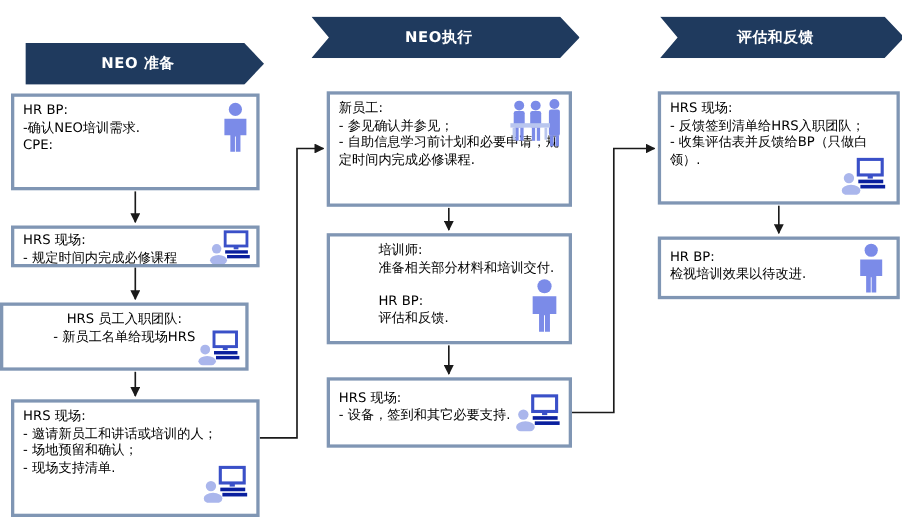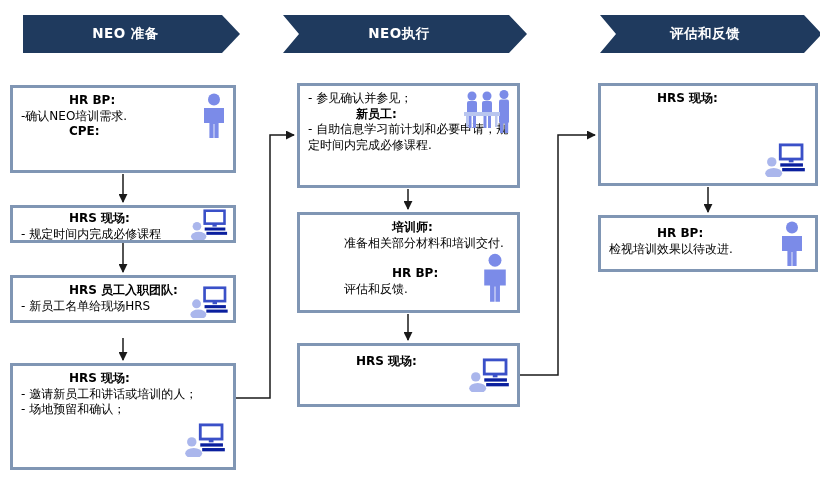--- a/index.html
+++ b/index.html
@@ -3,35 +3,35 @@
 <meta charset="utf-8">
 <style>
   html,body{margin:0;padding:0;background:#fff;}
   .canvas{position:relative;width:820px;height:481px;background:#fff;
           font-family:"DejaVu Sans",sans-serif;overflow:hidden;}
 
   
   .banner{position:absolute;top:15px;height:38px;background:#1f3a5e;color:#fff;
           font-weight:bold;font-size:13.5px;letter-spacing:.5px;
           display:flex;align-items:center;justify-content:center;}
-  .banner.flat-left{clip-path:polygon(0 0,calc(100% - 18px) 0,100% 50%,calc(100% - 18px) 100%,0 100%);}
+  .banner.flat-left{clip-path:polygon(0 0,calc(100% - 18px) 0,100% 50%,calc(100% - 18px) 100%,0 100%);margin-top:24px;}
   .banner.notch-left{clip-path:polygon(0 0,calc(100% - 18px) 0,100% 50%,calc(100% - 18px) 100%,0 100%,16px 50%);}
   #b1{left:23px;width:217px;}
   #b2{left:283px;width:244px;}
   #b3{left:600px;width:222px;}
   .banner span{transform:translateX(-6px);}
 
   
   .box{position:absolute;background:#fff;border:3px solid #8096b4;box-sizing:border-box;
        padding:5px 8px;font-size:12px;line-height:1.3;color:#000;}
   .ln{min-height:15px;}
-  .hd{font-weight:bold;margin-left:48px;}
+  .hd{font-weight:normal;}
   #l1{left:10px;top:85px;width:226px;height:88px;}
   #l2{left:10px;top:205px;width:226px;height:38px;padding-top:3px;}
-  #l3{left:10px;top:275px;width:226px;height:48px;}
+  #l3{left:0;top:275px;width:226px;height:62px;text-align:center;}
   #l4{left:10px;top:363px;width:226px;height:107px;}
   #m1{left:297px;top:83px;width:223px;height:105px;}
   #m2{left:297px;top:212px;width:223px;height:101px;padding-left:44px;}
   #m3{left:297px;top:343px;width:223px;height:64px;padding-top:8px;}
   #r1{left:598px;top:83px;width:220px;height:103px;}
   #r2{left:598px;top:215px;width:220px;height:57px;padding-top:8px;}
 
   .icon{position:absolute;}
   #l1 .icon{top:4px;right:6px;width:26px;height:48px;}
   #l2 .icon{top:1px;right:5px;width:38px;height:31px;}
@@ -113,33 +113,34 @@
       <rect x="25" y="17.5" width="5" height="3" fill="#3a50c8"></rect>
       <rect x="16" y="21.5" width="24" height="3.5" fill="#0a1f9e"></rect>
       <rect x="18" y="26.5" width="24" height="3.5" fill="#0a1f9e"></rect>
     </svg>
   </div>
 
   <div class="box" id="l4">
     <div class="ln hd">HRS 现场:</div>
     <div class="ln">- 邀请新员工和讲话或培训的人；</div>
     <div class="ln">- 场地预留和确认；</div>
+    <div class="ln">- 现场支持清单.</div>
     <svg class="icon" viewBox="0 0 42 36">
       <circle cx="7" cy="20" r="5" fill="#aab6ec"></circle>
       <ellipse cx="9" cy="32" rx="9" ry="5.5" fill="#aab6ec"></ellipse>
       <rect x="16" y="2" width="23" height="15" fill="#fff" stroke="#3a50c8" stroke-width="3"></rect>
       <rect x="25" y="17.5" width="5" height="3" fill="#3a50c8"></rect>
       <rect x="16" y="21.5" width="24" height="3.5" fill="#0a1f9e"></rect>
       <rect x="18" y="26.5" width="24" height="3.5" fill="#0a1f9e"></rect>
     </svg>
   </div>
 
   <div class="box" id="m1">
+    <div class="ln hd">新员工:</div>
     <div class="ln">- 参见确认并参见；</div>
-    <div class="ln hd">新员工:</div>
     <div class="ln">- 自助信息学习前计划和必要申请，规定时间内完成必修课程.</div>
     <svg class="icon" viewBox="0 0 50 44">
       <g fill="#7b8be8">
         <circle cx="9" cy="6" r="4.5"></circle>
           <rect x="4" y="11" width="10" height="15" rx="2"></rect>
         <circle cx="24" cy="6" r="4.5"></circle>
           <rect x="19" y="11" width="10" height="15" rx="2"></rect>
         <circle cx="41" cy="4.5" r="4.5"></circle>
           <rect x="36" y="9.5" width="10" height="24" rx="2"></rect>
         <rect x="5.5" y="26" width="3" height="12"></rect>
@@ -164,32 +165,35 @@
     <svg class="icon" viewBox="0 0 26 46">
       <g fill="#7b8be8">
         <circle cx="13" cy="6.5" r="6"></circle>
         <path d="M3 15 h20 v15 h-5.4 v15 h-4.2 v-14 h-0.8 v14 h-4.2 v-15 H3 z"></path>
       </g>
     </svg>
   </div>
 
   <div class="box" id="m3">
     <div class="ln hd">HRS 现场:</div>
+    <div class="ln">- 设备，签到和其它必要支持.</div>
     <svg class="icon" viewBox="0 0 42 36">
       <circle cx="7" cy="20" r="5" fill="#aab6ec"></circle>
       <ellipse cx="9" cy="32" rx="9" ry="5.5" fill="#aab6ec"></ellipse>
       <rect x="16" y="2" width="23" height="15" fill="#fff" stroke="#3a50c8" stroke-width="3"></rect>
       <rect x="25" y="17.5" width="5" height="3" fill="#3a50c8"></rect>
       <rect x="16" y="21.5" width="24" height="3.5" fill="#0a1f9e"></rect>
       <rect x="18" y="26.5" width="24" height="3.5" fill="#0a1f9e"></rect>
     </svg>
   </div>
 
   <div class="box" id="r1">
     <div class="ln hd">HRS 现场:</div>
+    <div class="ln">- 反馈签到清单给HRS入职团队；</div>
+    <div class="ln">- 收集评估表并反馈给BP（只做白领）.</div>
     <svg class="icon" viewBox="0 0 42 36">
       <circle cx="7" cy="20" r="5" fill="#aab6ec"></circle>
       <ellipse cx="9" cy="32" rx="9" ry="5.5" fill="#aab6ec"></ellipse>
       <rect x="16" y="2" width="23" height="15" fill="#fff" stroke="#3a50c8" stroke-width="3"></rect>
       <rect x="25" y="17.5" width="5" height="3" fill="#3a50c8"></rect>
       <rect x="16" y="21.5" width="24" height="3.5" fill="#0a1f9e"></rect>
       <rect x="18" y="26.5" width="24" height="3.5" fill="#0a1f9e"></rect>
     </svg>
   </div>
 

